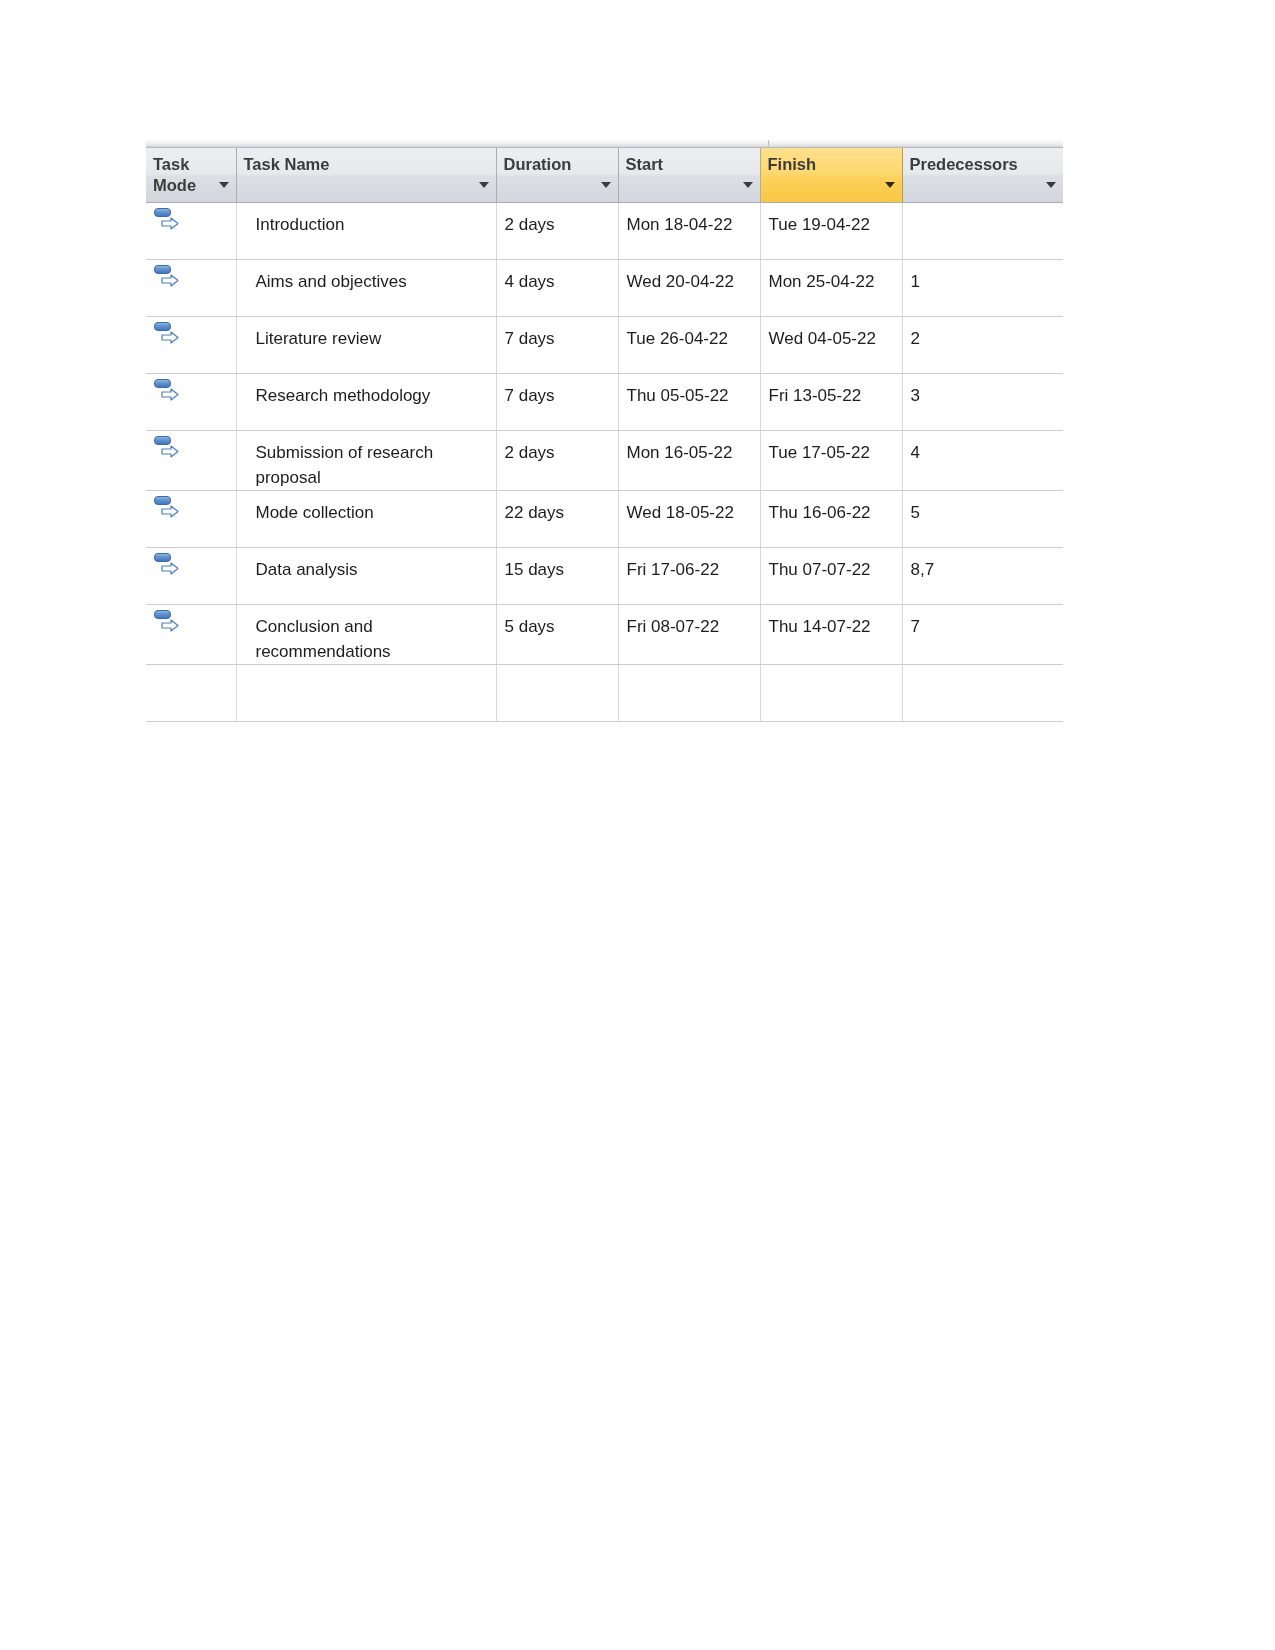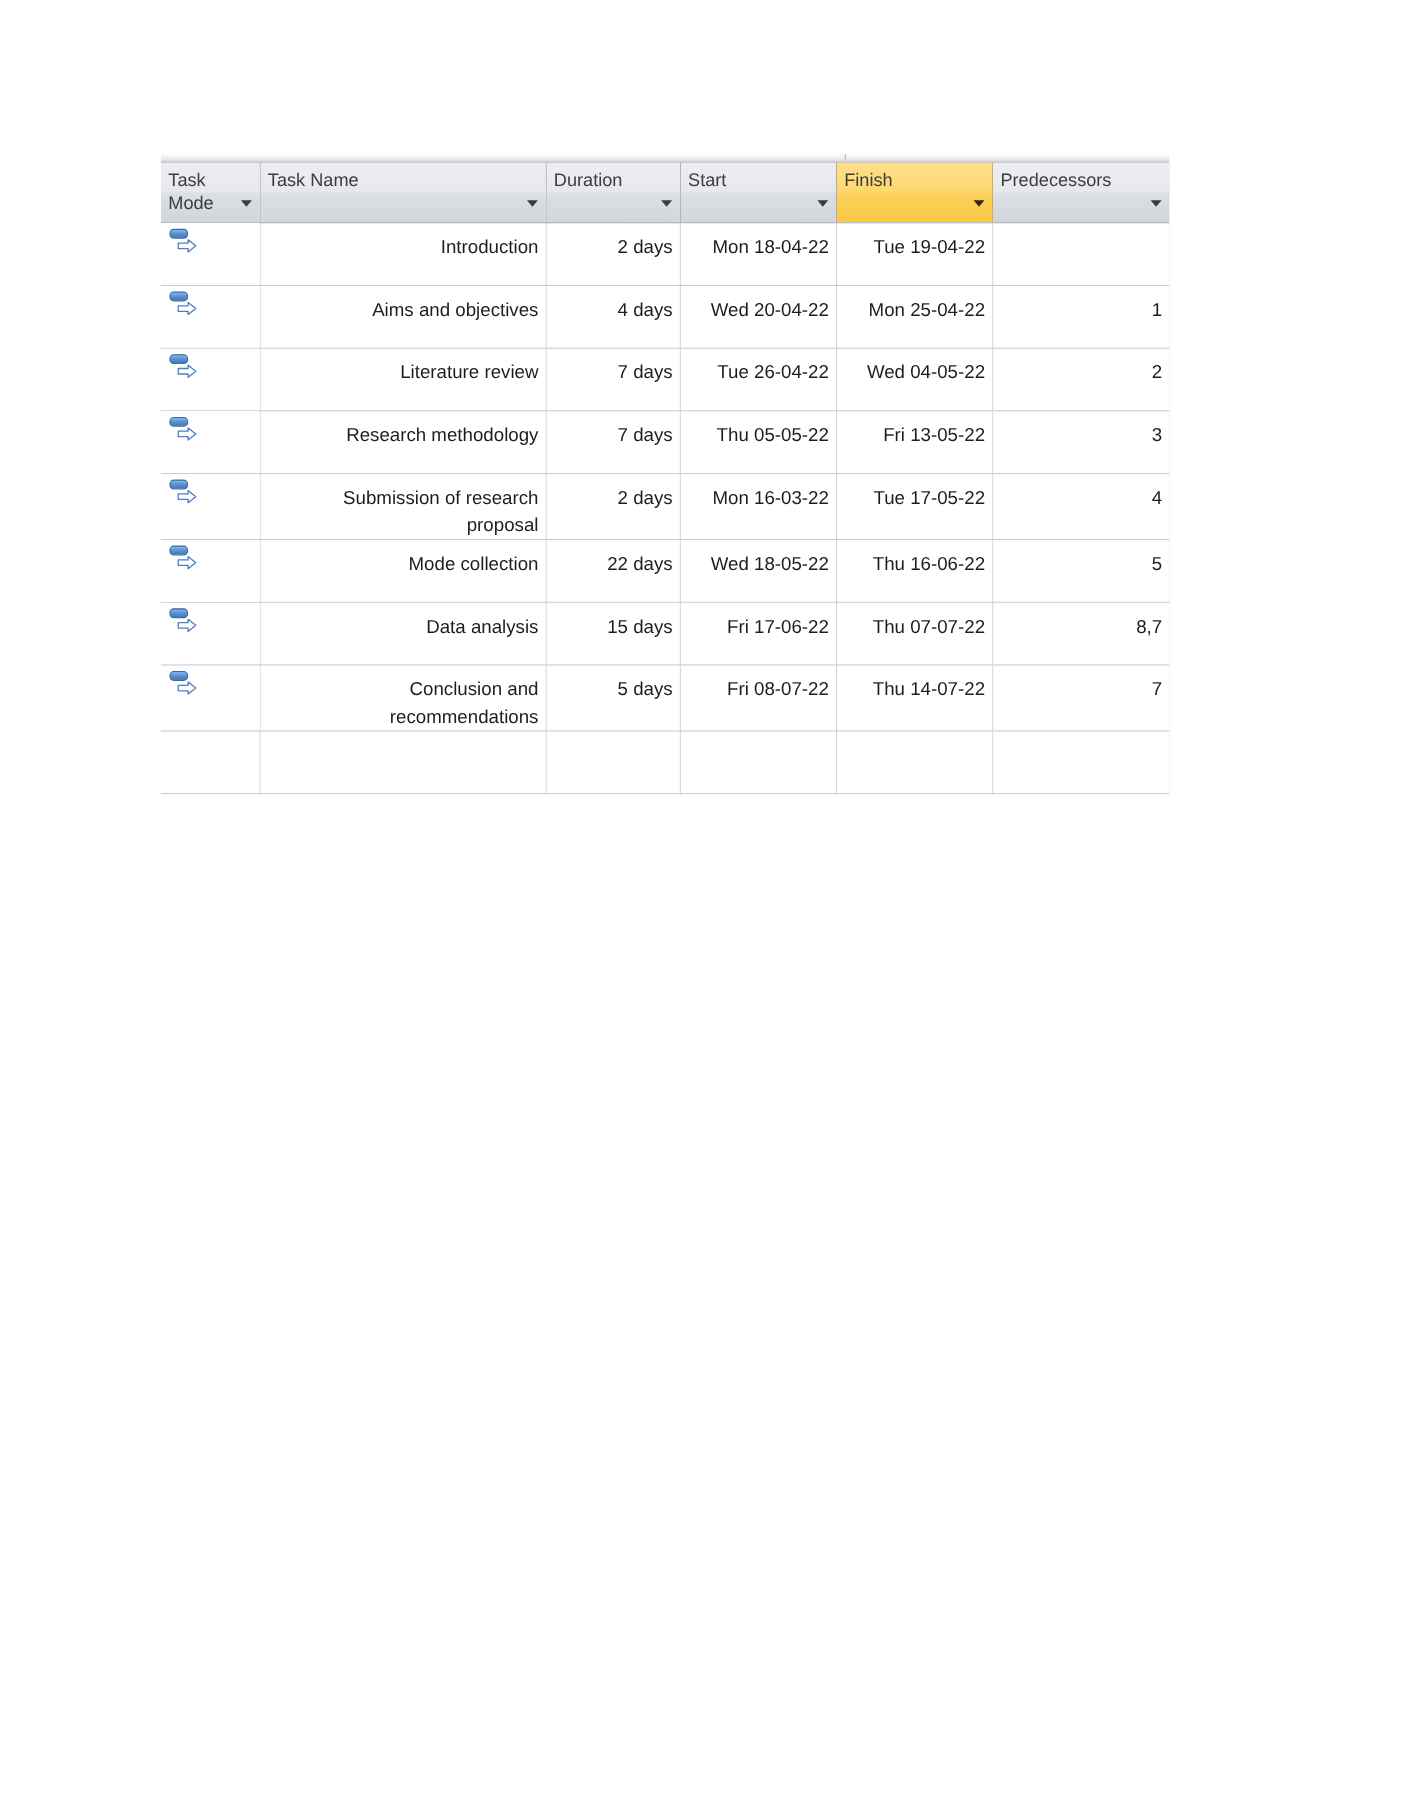--- a/index.html
+++ b/index.html
@@ -57,21 +57,21 @@
 
   
   table.pgrid thead th {
     height: 54px;
     padding: 0;
     margin: 0;
     vertical-align: top;
     background: linear-gradient(to bottom, #eceef1 0%, #e6e8ec 48%, #dcdfe4 52%, #d2d5db 100%);
     border-right: 1px solid #a9adb6;
     border-bottom: 1px solid #a9adb6;
-    font-weight: normal;
+    font-weight: bold;
     position: relative;
     box-sizing: border-box;
   }
   table.pgrid thead th.hl {
     background: linear-gradient(to bottom, #ffe08a 0%, #fdd871 45%, #fcd15c 55%, #f9c842 100%);
     border-right: 1px solid #c79a2a;
   }
   .hdr-label {
     display: block;
     padding: 6px 22px 0 7px;
@@ -97,21 +97,21 @@
   table.pgrid tbody td {
     padding: 0;
     margin: 0;
     border-right: 1px solid #d4d7dd;
     border-bottom: 1px solid #c9ccd3;
     vertical-align: top;
     background: #ffffff;
     box-sizing: border-box;
     height: 57px;
   }
-  table.pgrid tbody tr.tall td { height: 57px; text-align: right; }
+  table.pgrid tbody tr.tall td { height: 57px; }
 
   .cell-txt {
     display: block;
     padding: 9px 6px 0 8px;
     font-size: 17px;
     line-height: 25px;
     color: #1d1d1d;
     white-space: normal;
     word-wrap: break-word;
   }
@@ -320,21 +320,21 @@
               </svg>
             </span>
           </td>
           <td>
               <span class="cell-txt name">Submission of research proposal</span>
             </td>
           <td>
               <span class="cell-txt">2 days</span>
             </td>
           <td>
-              <span class="cell-txt">Mon 16-03-22</span>
+              <span class="cell-txt">Mon 16-05-22</span>
             </td>
           <td>
               <span class="cell-txt">Tue 17-05-22</span>
             </td>
           <td class="cut">
               <span class="cell-txt">4</span>
             </td>
         </tr>
 
         <tr class="tall">

